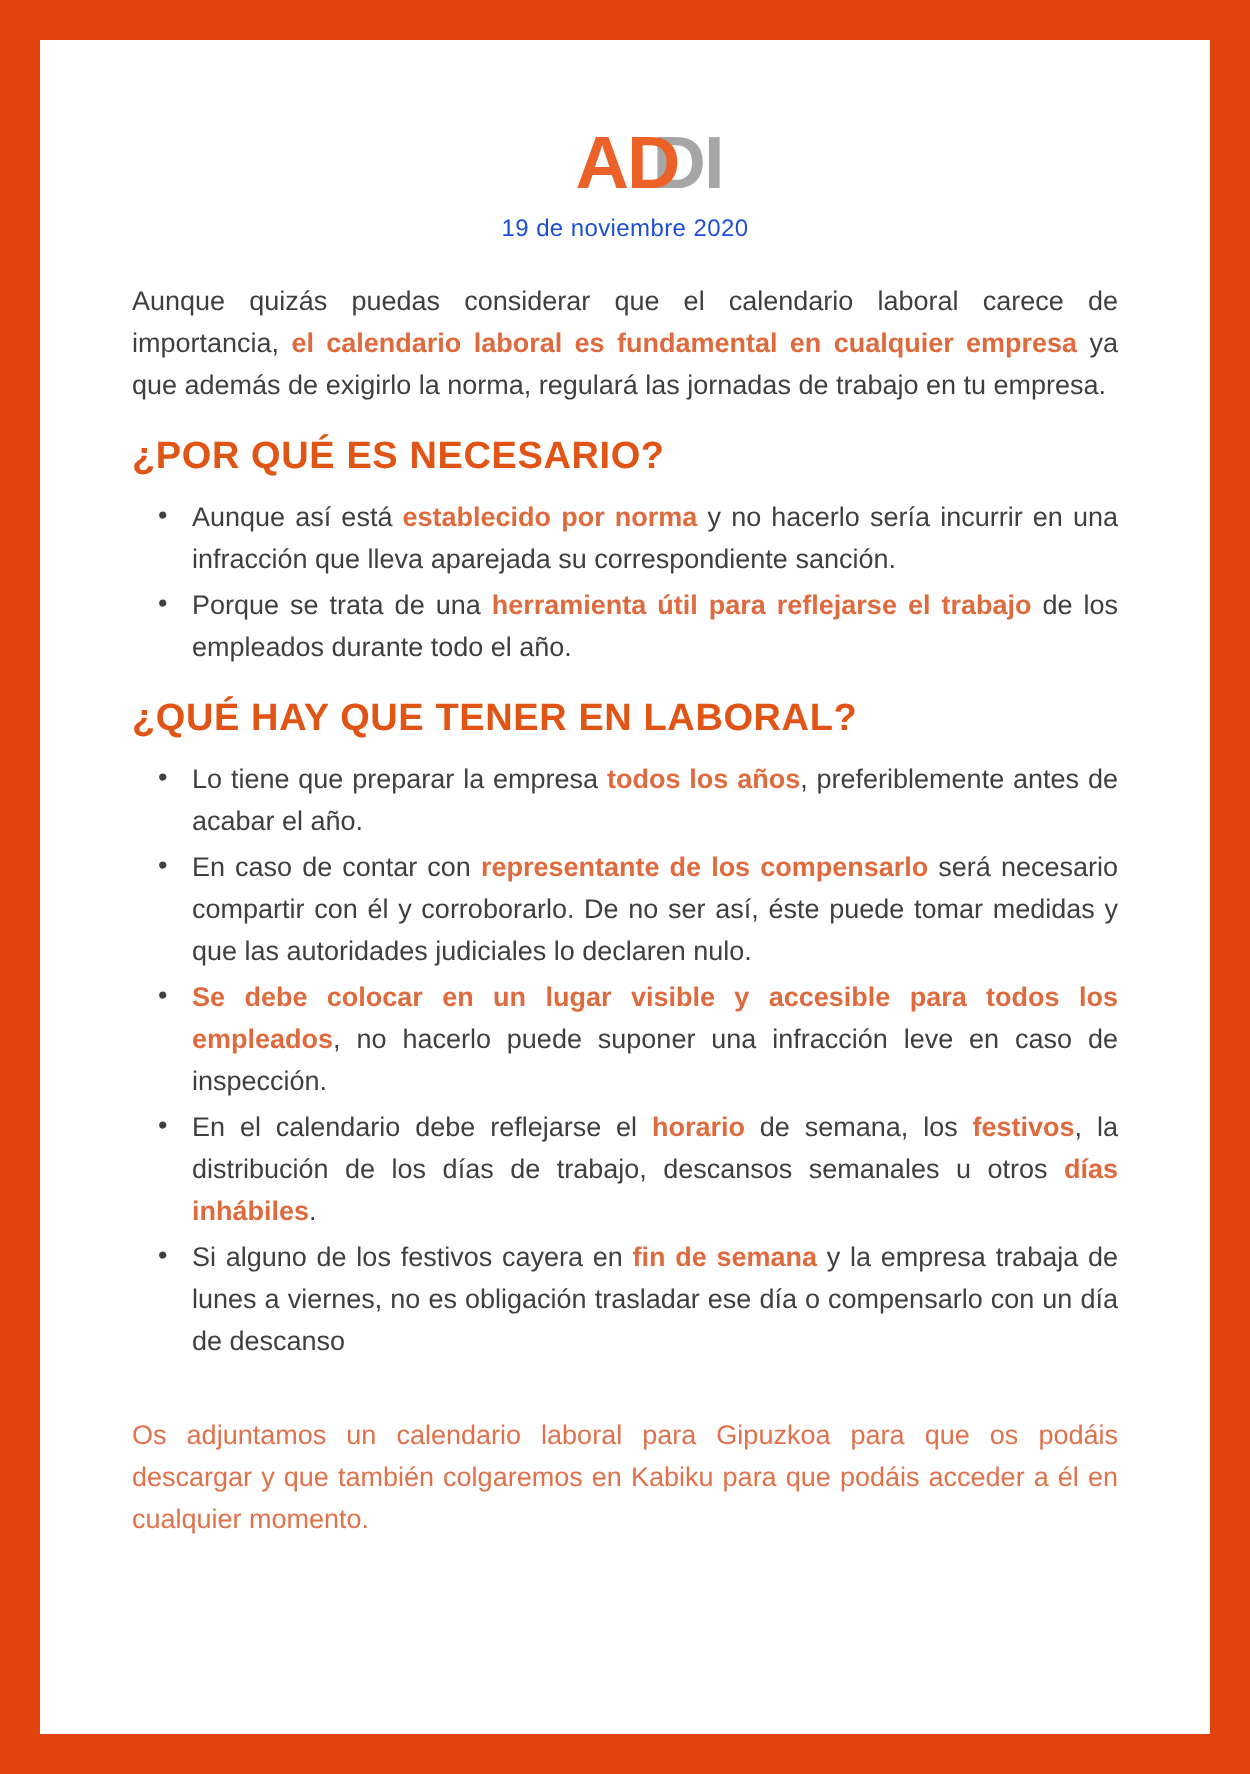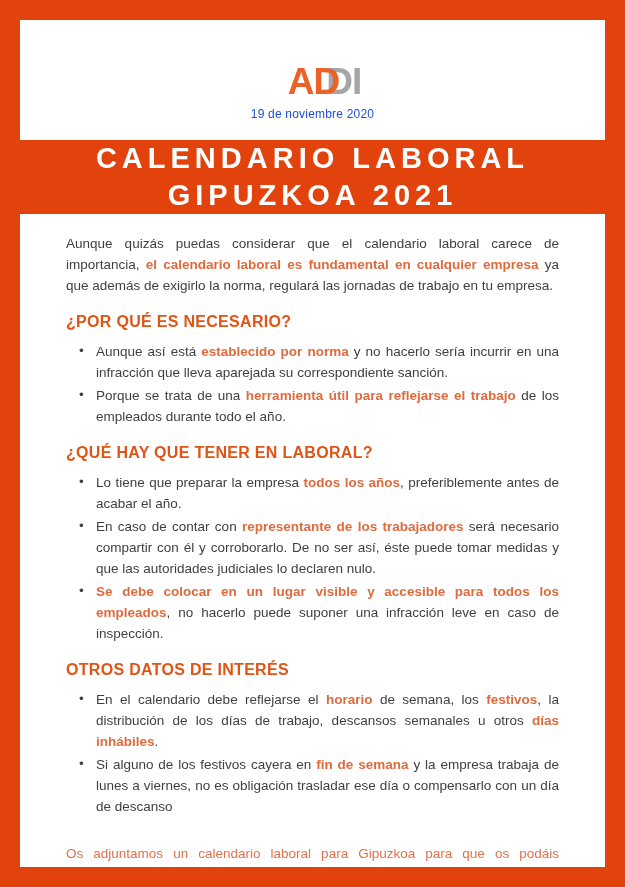--- a/index.html
+++ b/index.html
@@ -65,21 +65,21 @@
     color: #3F3F3F;
     font-size: 13.5px;
     line-height: 21px;
     text-align: justify;
   }
 
   .intro { margin: 19px 0 0; }
 
   h2.section-title {
     color: #E05415;
-    font-size: 16px;
+    font-size: 19px;
     font-weight: 800;
     letter-spacing: 0.3px;
     margin: 15px 0 9px;
     text-align: left;
   }
 
   ul.bullets { list-style: none; margin: 0; padding: 0 0 0 13px; }
   ul.bullets li { position: relative; padding-left: 17px; margin-bottom: 2px; }
   ul.bullets li .marker { position: absolute; left: 0; top: -1px; color: #3F3F3F; }
 
@@ -93,45 +93,40 @@
 
 <div class="page">
   <div class="card">
 
     <div class="logo">
       <span class="logo-ad">AD</span><span class="logo-di">DI</span>
     </div>
 
     <div class="date">19 de noviembre 2020</div>
 
-    <div class="banner">
-      <div>CALENDARIO LABORAL</div>
-      <div>GIPUZKOA 2021</div>
-    </div>
 
     <div class="content">
       <p class="intro" id="intro-para"><span>Aunque quizás puedas considerar que el calendario laboral carece de importancia, </span><span class="hl">el calendario laboral es fundamental en cualquier empresa</span><span> ya que además de exigirlo la norma, regulará las jornadas de trabajo en tu empresa.</span></p>
       <div id="sections-container">
           <section>
             <h2 class="section-title">¿POR QUÉ ES NECESARIO?</h2>
             <ul class="bullets">
               <li><span class="marker">•</span><span>Aunque así está </span><span class="hl">establecido por norma</span><span> y no hacerlo sería incurrir en una infracción que lleva aparejada su correspondiente sanción.</span></li>
               <li><span class="marker">•</span><span>Porque se trata de una </span><span class="hl">herramienta útil para reflejarse el trabajo</span><span> de los empleados durante todo el año.</span></li>
             </ul>
           </section>
           <section>
             <h2 class="section-title">¿QUÉ HAY QUE TENER EN LABORAL?</h2>
             <ul class="bullets">
               <li><span class="marker">•</span><span>Lo tiene que preparar la empresa </span><span class="hl">todos los años</span><span>, preferiblemente antes de acabar el año.</span></li>
-              <li><span class="marker">•</span><span>En caso de contar con </span><span class="hl">representante de los trabajadores</span><span> será necesario compartir con él y corroborarlo. De no ser así, éste puede tomar medidas y que las autoridades judiciales lo declaren nulo.</span></li>
+              <li><span class="marker">•</span><span>En caso de contar con </span><span class="hl">representante de los compensarlo</span><span> será necesario compartir con él y corroborarlo. De no ser así, éste puede tomar medidas y que las autoridades judiciales lo declaren nulo.</span></li>
               <li><span class="marker">•</span><span class="hl">Se debe colocar en un lugar visible y accesible para todos los empleados</span><span>, no hacerlo puede suponer una infracción leve en caso de inspección.</span></li>
             </ul>
           </section>
           <section>
-            <h2 class="section-title">OTROS DATOS DE INTERÉS</h2>
             <ul class="bullets">
               <li><span class="marker">•</span><span>En el calendario debe reflejarse el </span><span class="hl">horario</span><span> de semana, los </span><span class="hl">festivos</span><span>, la distribución de los días de trabajo, descansos semanales u otros </span><span class="hl">días inhábiles</span><span>.</span></li>
               <li><span class="marker">•</span><span>Si alguno de los festivos cayera en </span><span class="hl">fin de semana</span><span> y la empresa trabaja de lunes a viernes, no es obligación trasladar ese día o compensarlo con un día de descanso</span></li>
             </ul>
           </section>
         </div>
       <p class="outro" id="outro-para"><span>Os adjuntamos un calendario laboral para Gipuzkoa  para que os podáis descargar y que también colgaremos en </span><span class="underline">Kabiku </span><span>para que podáis acceder a él en cualquier momento.</span></p>
     </div>
 
   </div>

